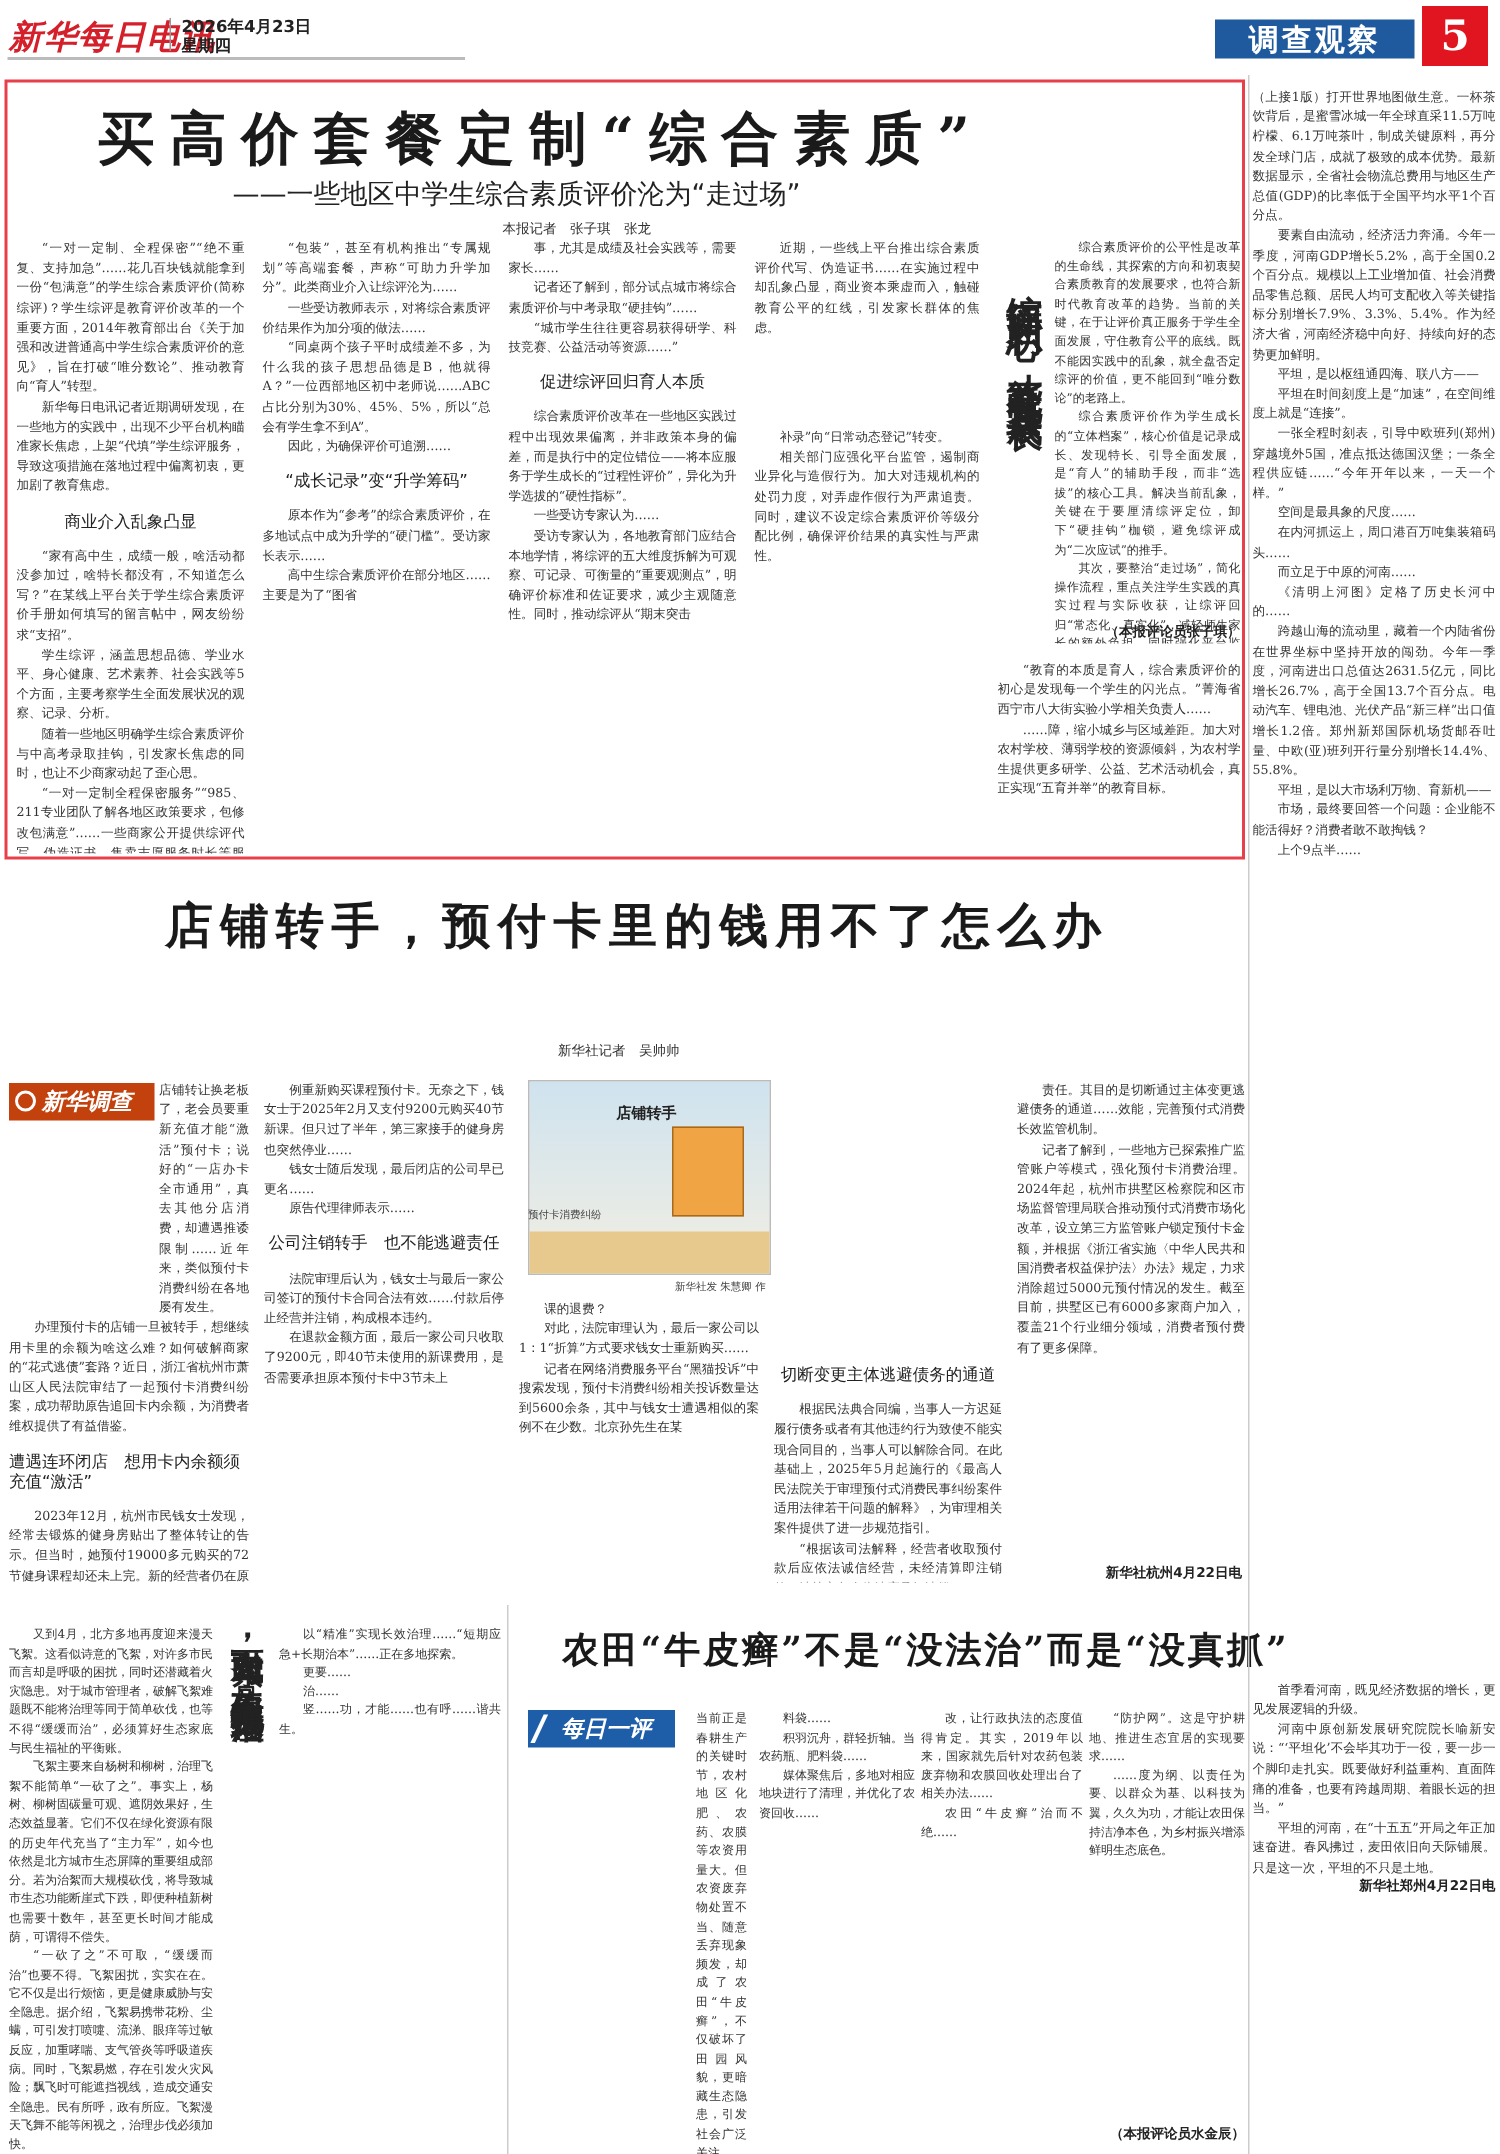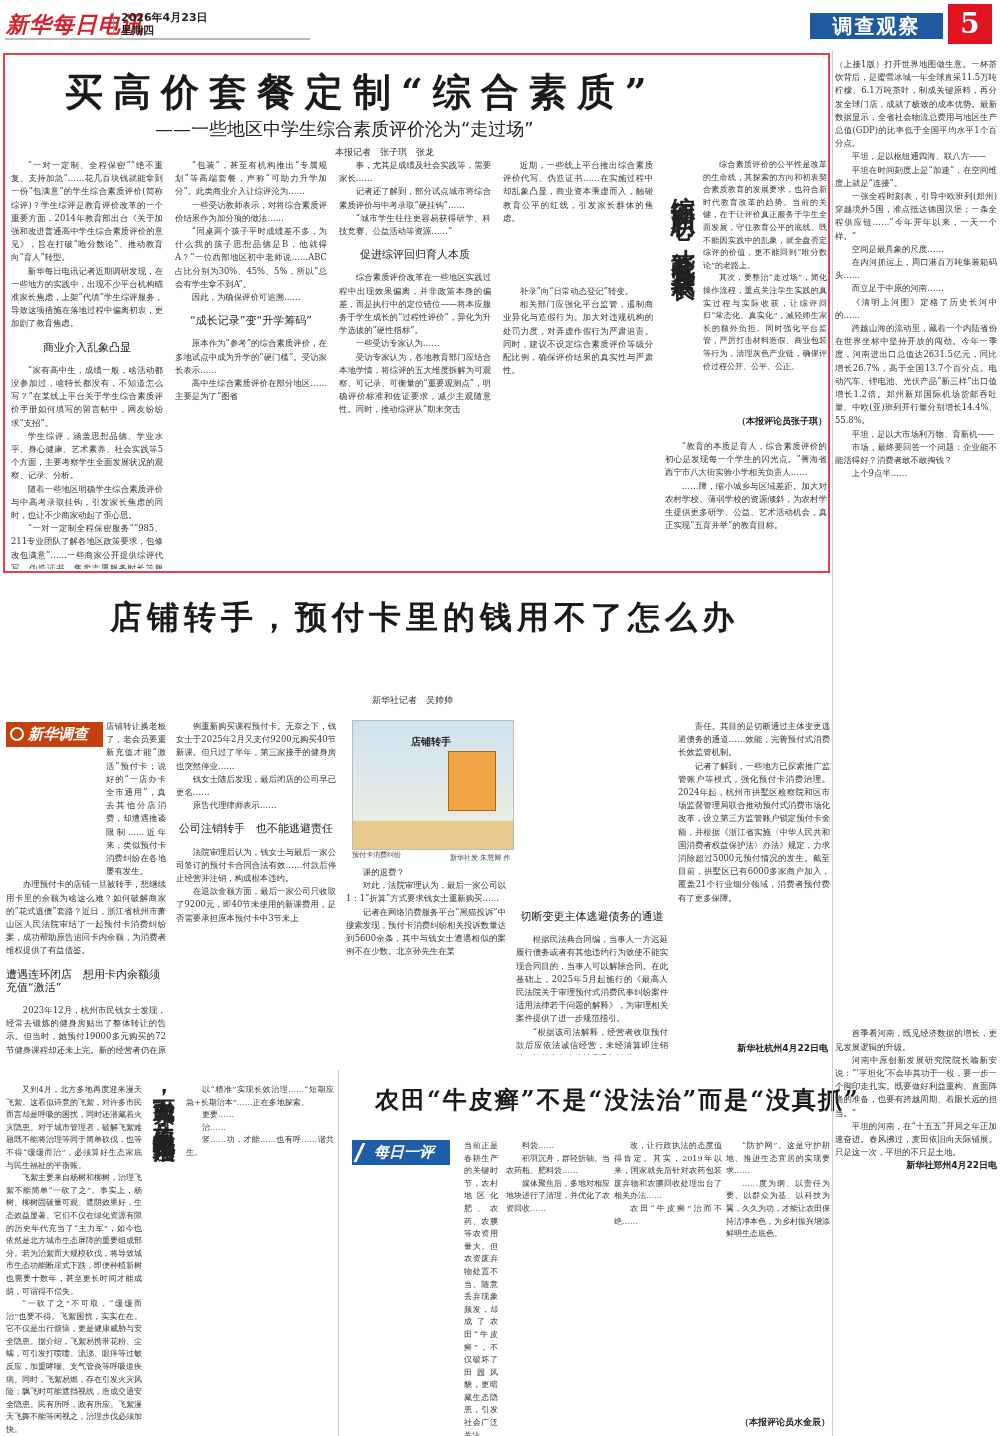--- a/index.html
+++ b/index.html
@@ -79,20 +79,21 @@
   </div>
   <div class="col" style="left:498px;top:104px;width:150px;height:410px">
     <p>近期，一些线上平台推出综合素质评价代写、伪造证书……在实施过程中却乱象凸显，商业资本乘虚而入，触碰教育公平的红线，引发家长群体的焦虑。</p>
     <p style="margin-top:60px">补录”向“日常动态登记”转变。</p>
     <p>相关部门应强化平台监管，遏制商业异化与造假行为。加大对违规机构的处罚力度，对弄虚作假行为严肃追责。同时，建议不设定综合素质评价等级分配比例，确保评价结果的真实性与严肃性。</p>
   </div>
 
   <div class="vtitle" style="left:662px;top:122px;height:300px">综评回归初心，才能看见真实成长</div>
   <div class="col" style="left:698px;top:104px;width:124px;height:270px;font-size:8px;line-height:12.6px">
     <p>综合素质评价的公平性是改革的生命线，其探索的方向和初衷契合素质教育的发展要求，也符合新时代教育改革的趋势。当前的关键，在于让评价真正服务于学生全面发展，守住教育公平的底线。既不能因实践中的乱象，就全盘否定综评的价值，更不能回到“唯分数论”的老路上。</p>
+    <p>综合素质评价作为学生成长的“立体档案”，核心价值是记录成长、发现特长、引导全面发展，是“育人”的辅助手段，而非“选拔”的核心工具。解决当前乱象，关键在于要厘清综评定位，卸下“硬挂钩”枷锁，避免综评成为“二次应试”的推手。</p>
     <p>其次，要整治“走过场”，简化操作流程，重点关注学生实践的真实过程与实际收获，让综评回归“常态化、真实化”，减轻师生家长的额外负担。同时强化平台监管，严厉打击材料造假、商业包装等行为，清理灰色产业链，确保评价过程公开、公平、公正。</p>
 
   </div>
   <div class="footsig" style="position:absolute;left:686px;top:360px;width:136px">（本报评论员张子琪）</div>
 
   <div class="col" style="left:660px;top:385px;width:162px;height:130px">
     <p>“教育的本质是育人，综合素质评价的初心是发现每一个学生的闪光点。”菁海省西宁市八大街实验小学相关负责人……</p>
     <p>……障，缩小城乡与区域差距。加大对农村学校、薄弱学校的资源倾斜，为农村学生提供更多研学、公益、艺术活动机会，真正实现“五育并举”的教育目标。</p>
   </div>
 </div>
@@ -118,21 +119,21 @@
   <div class="subhead">公司注销转手　也不能逃避责任</div>
   <p>法院审理后认为，钱女士与最后一家公司签订的预付卡合同合法有效……付款后停止经营并注销，构成根本违约。</p>
   <p>在退款金额方面，最后一家公司只收取了9200元，即40节未使用的新课费用，是否需要承担原本预付卡中3节未上</p>
 </div>
 
 <div class="cartoon">
   <div style="position:absolute;left:58px;top:14px;font-size:10px;font-weight:bold">店铺转手</div>
   <div style="position:absolute;left:95px;top:30px;width:48px;height:60px;background:#f0a444;border:1px solid #a56a1c"></div>
   <div style="position:absolute;left:0;top:100px;width:160px;height:28px;background:#e7c98e"></div>
 </div>
-<div class="cap" style="left:352px;top:850px">预付卡消费纠纷</div>
+<div class="cap" style="left:352px;top:805px">预付卡消费纠纷</div>
 <div class="cap" style="left:450px;top:853px">新华社发 朱慧卿 作</div>
 
 <div class="col" style="left:346px;top:866px;width:160px;height:190px">
   <p>课的退费？</p>
   <p>对此，法院审理认为，最后一家公司以1：1“折算”方式要求钱女士重新购买……</p>
   <p>记者在网络消费服务平台“黑猫投诉”中搜索发现，预付卡消费纠纷相关投诉数量达到5600余条，其中与钱女士遭遇相似的案例不在少数。北京孙先生在某</p>
 </div>
 <div class="col" style="left:516px;top:720px;width:152px;height:335px">
   <div style="height:180px;overflow:hidden"></div>
   <div class="subhead">切断变更主体逃避债务的通道</div>
@@ -180,20 +181,21 @@
 </div>
 <div class="col" style="left:726px;top:1140px;width:104px;height:270px;font-size:8px;line-height:12.6px">
   <p>“防护网”。这是守护耕地、推进生态宜居的实现要求……</p>
   <p>……度为纲、以责任为要、以群众为基、以科技为翼，久久为功，才能让农田保持洁净本色，为乡村振兴增添鲜明生态底色。</p>
 </div>
 <div class="footsig" style="position:absolute;left:690px;top:1416px;width:140px">（本报评论员水金辰）</div>
 
 <div class="vdiv" style="left:832px;top:50px;height:1386px"></div>
 <div class="rightcol">
   <p>（上接1版）打开世界地图做生意。一杯茶饮背后，是蜜雪冰城一年全球直采11.5万吨柠檬、6.1万吨茶叶，制成关键原料，再分发全球门店，成就了极致的成本优势。最新数据显示，全省社会物流总费用与地区生产总值(GDP)的比率低于全国平均水平1个百分点。</p>
+  <p style="text-indent:2em">要素自由流动，经济活力奔涌。今年一季度，河南GDP增长5.2%，高于全国0.2个百分点。规模以上工业增加值、社会消费品零售总额、居民人均可支配收入等关键指标分别增长7.9%、3.3%、5.4%。作为经济大省，河南经济稳中向好、持续向好的态势更加鲜明。</p>
   <p style="text-indent:2em">平坦，是以枢纽通四海、联八方——</p>
   <p style="text-indent:2em">平坦在时间刻度上是“加速”，在空间维度上就是“连接”。</p>
   <p style="text-indent:2em">一张全程时刻表，引导中欧班列(郑州)穿越境外5国，准点抵达德国汉堡；一条全程供应链……“今年开年以来，一天一个样。”</p>
   <p style="text-indent:2em">空间是最具象的尺度……</p>
   <p style="text-indent:2em">在内河抓运上，周口港百万吨集装箱码头……</p>
   <p style="text-indent:2em">而立足于中原的河南……</p>
   <p style="text-indent:2em">《清明上河图》定格了历史长河中的……</p>
   <p style="text-indent:2em">跨越山海的流动里，藏着一个内陆省份在世界坐标中坚持开放的闯劲。今年一季度，河南进出口总值达2631.5亿元，同比增长26.7%，高于全国13.7个百分点。电动汽车、锂电池、光伏产品“新三样”出口值增长1.2倍。郑州新郑国际机场货邮吞吐量、中欧(亚)班列开行量分别增长14.4%、55.8%。</p>
   <p style="text-indent:2em">平坦，是以大市场利万物、育新机——</p>
   <p style="text-indent:2em">市场，最终要回答一个问题：企业能不能活得好？消费者敢不敢掏钱？</p>

